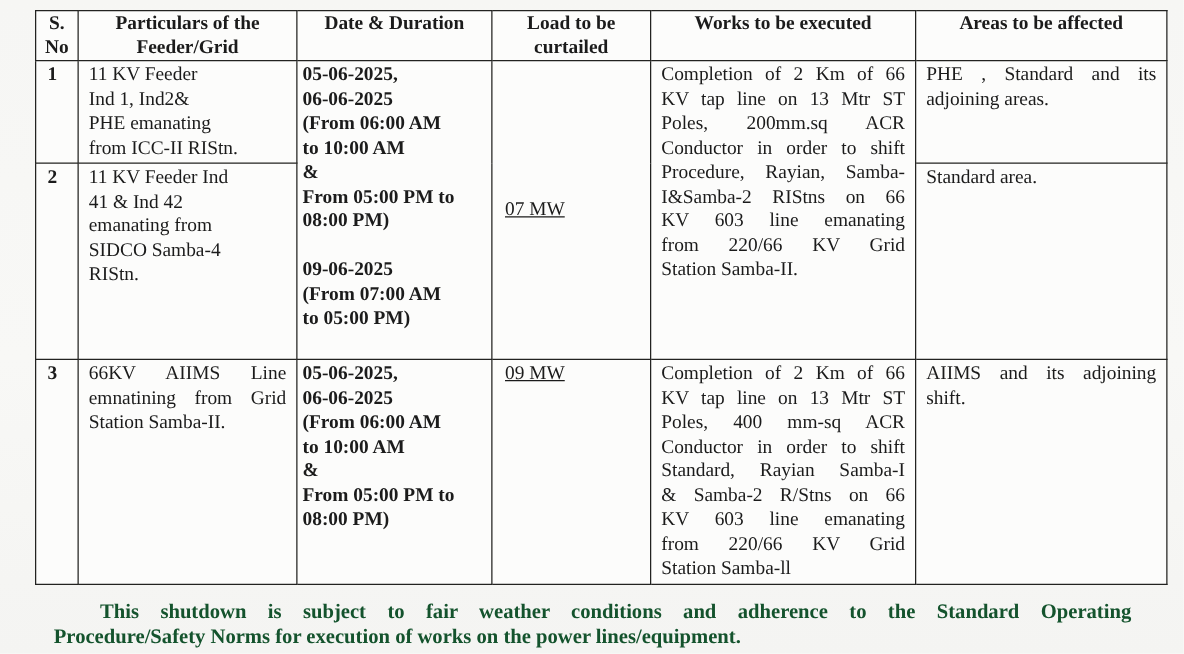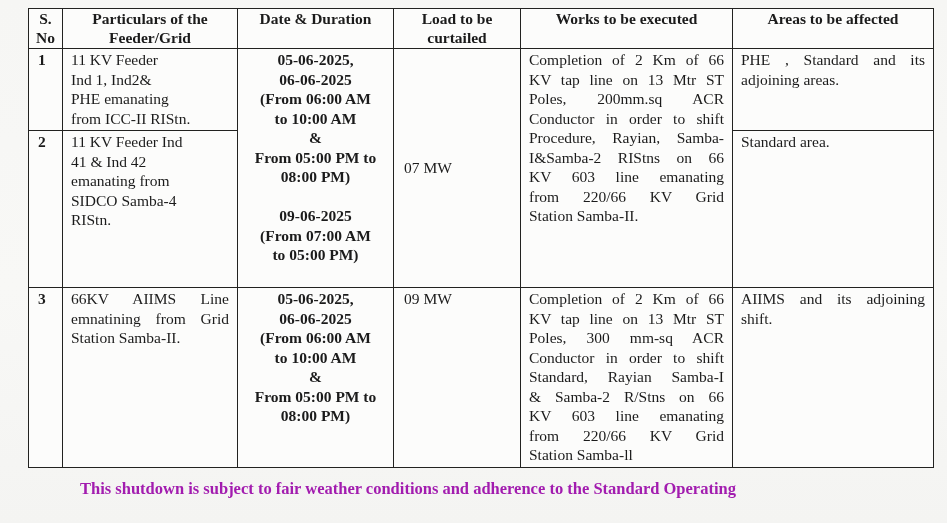--- a/index.html
+++ b/index.html
@@ -34,34 +34,34 @@
     line-height:18.5px;
     padding:1px 3px;
   }
   tr.hrow{height:37px;}
   tr.r1{height:78px;}
   tr.r2{height:157px;}
   tr.r3{height:177px;}
 
   td.sno{font-weight:bold;padding-left:9px;}
   td.pre{white-space:pre-line;}
-  td.date{font-weight:bold;text-align:center;white-space:pre-line;padding-left:4px;padding-right:4px;}
-  td.load{padding-left:10px;}
+  td.date{font-weight:bold;text-align:left;white-space:pre-line;padding-left:4px;padding-right:4px;}
+  td.load{padding-left:10px;text-decoration:underline;}
   td.load-mid{vertical-align:middle;}
 
   .justify .jline{text-align:justify;text-align-last:justify;}
   .justify .jline:last-child{text-align-last:left;}
 
   .footer{
     position:absolute;left:43px;top:479px;
     width:862px;
     font-weight:bold;
     font-size:16.5px;
     line-height:19.5px;
-    color:#a21caf;
+    color:#14532d;
   }
   .footer .jline{text-align:justify;text-align-last:justify;}
   .footer .jline:last-child{text-align-last:left;}
   .footer .jline:first-child{text-indent:37px;}
 </style>
 </head>
 <body>
 
 <div class="sheet">
 
@@ -146,33 +146,34 @@
 06-06-2025
 (From 06:00 AM
 to 10:00 AM
 &amp;
 From 05:00 PM to
 08:00 PM)</td>
       <td class="load">09 MW</td>
       <td class="justify">
             <div class="jline">Completion of 2 Km of 66</div>
             <div class="jline">KV tap line on 13 Mtr ST</div>
-            <div class="jline">Poles, 300 mm-sq ACR</div>
+            <div class="jline">Poles, 400 mm-sq ACR</div>
             <div class="jline">Conductor in order to shift</div>
             <div class="jline">Standard, Rayian Samba-I</div>
             <div class="jline">&amp; Samba-2 R/Stns on 66</div>
             <div class="jline">KV 603 line emanating</div>
             <div class="jline">from 220/66 KV Grid</div>
             <div class="jline">Station Samba-ll</div>
           </td>
       <td class="justify">
             <div class="jline">AIIMS and its adjoining</div>
             <div class="jline">shift.</div>
           </td>
     </tr>
   </tbody>
     </table>
 
   <div class="footer">
       <div class="jline">This shutdown is subject to fair weather conditions and adherence to the Standard Operating</div>
+      <div class="jline">Procedure/Safety Norms for execution of works on the power lines/equipment.</div>
     </div>
 
 </div>
 
 </body></html>

